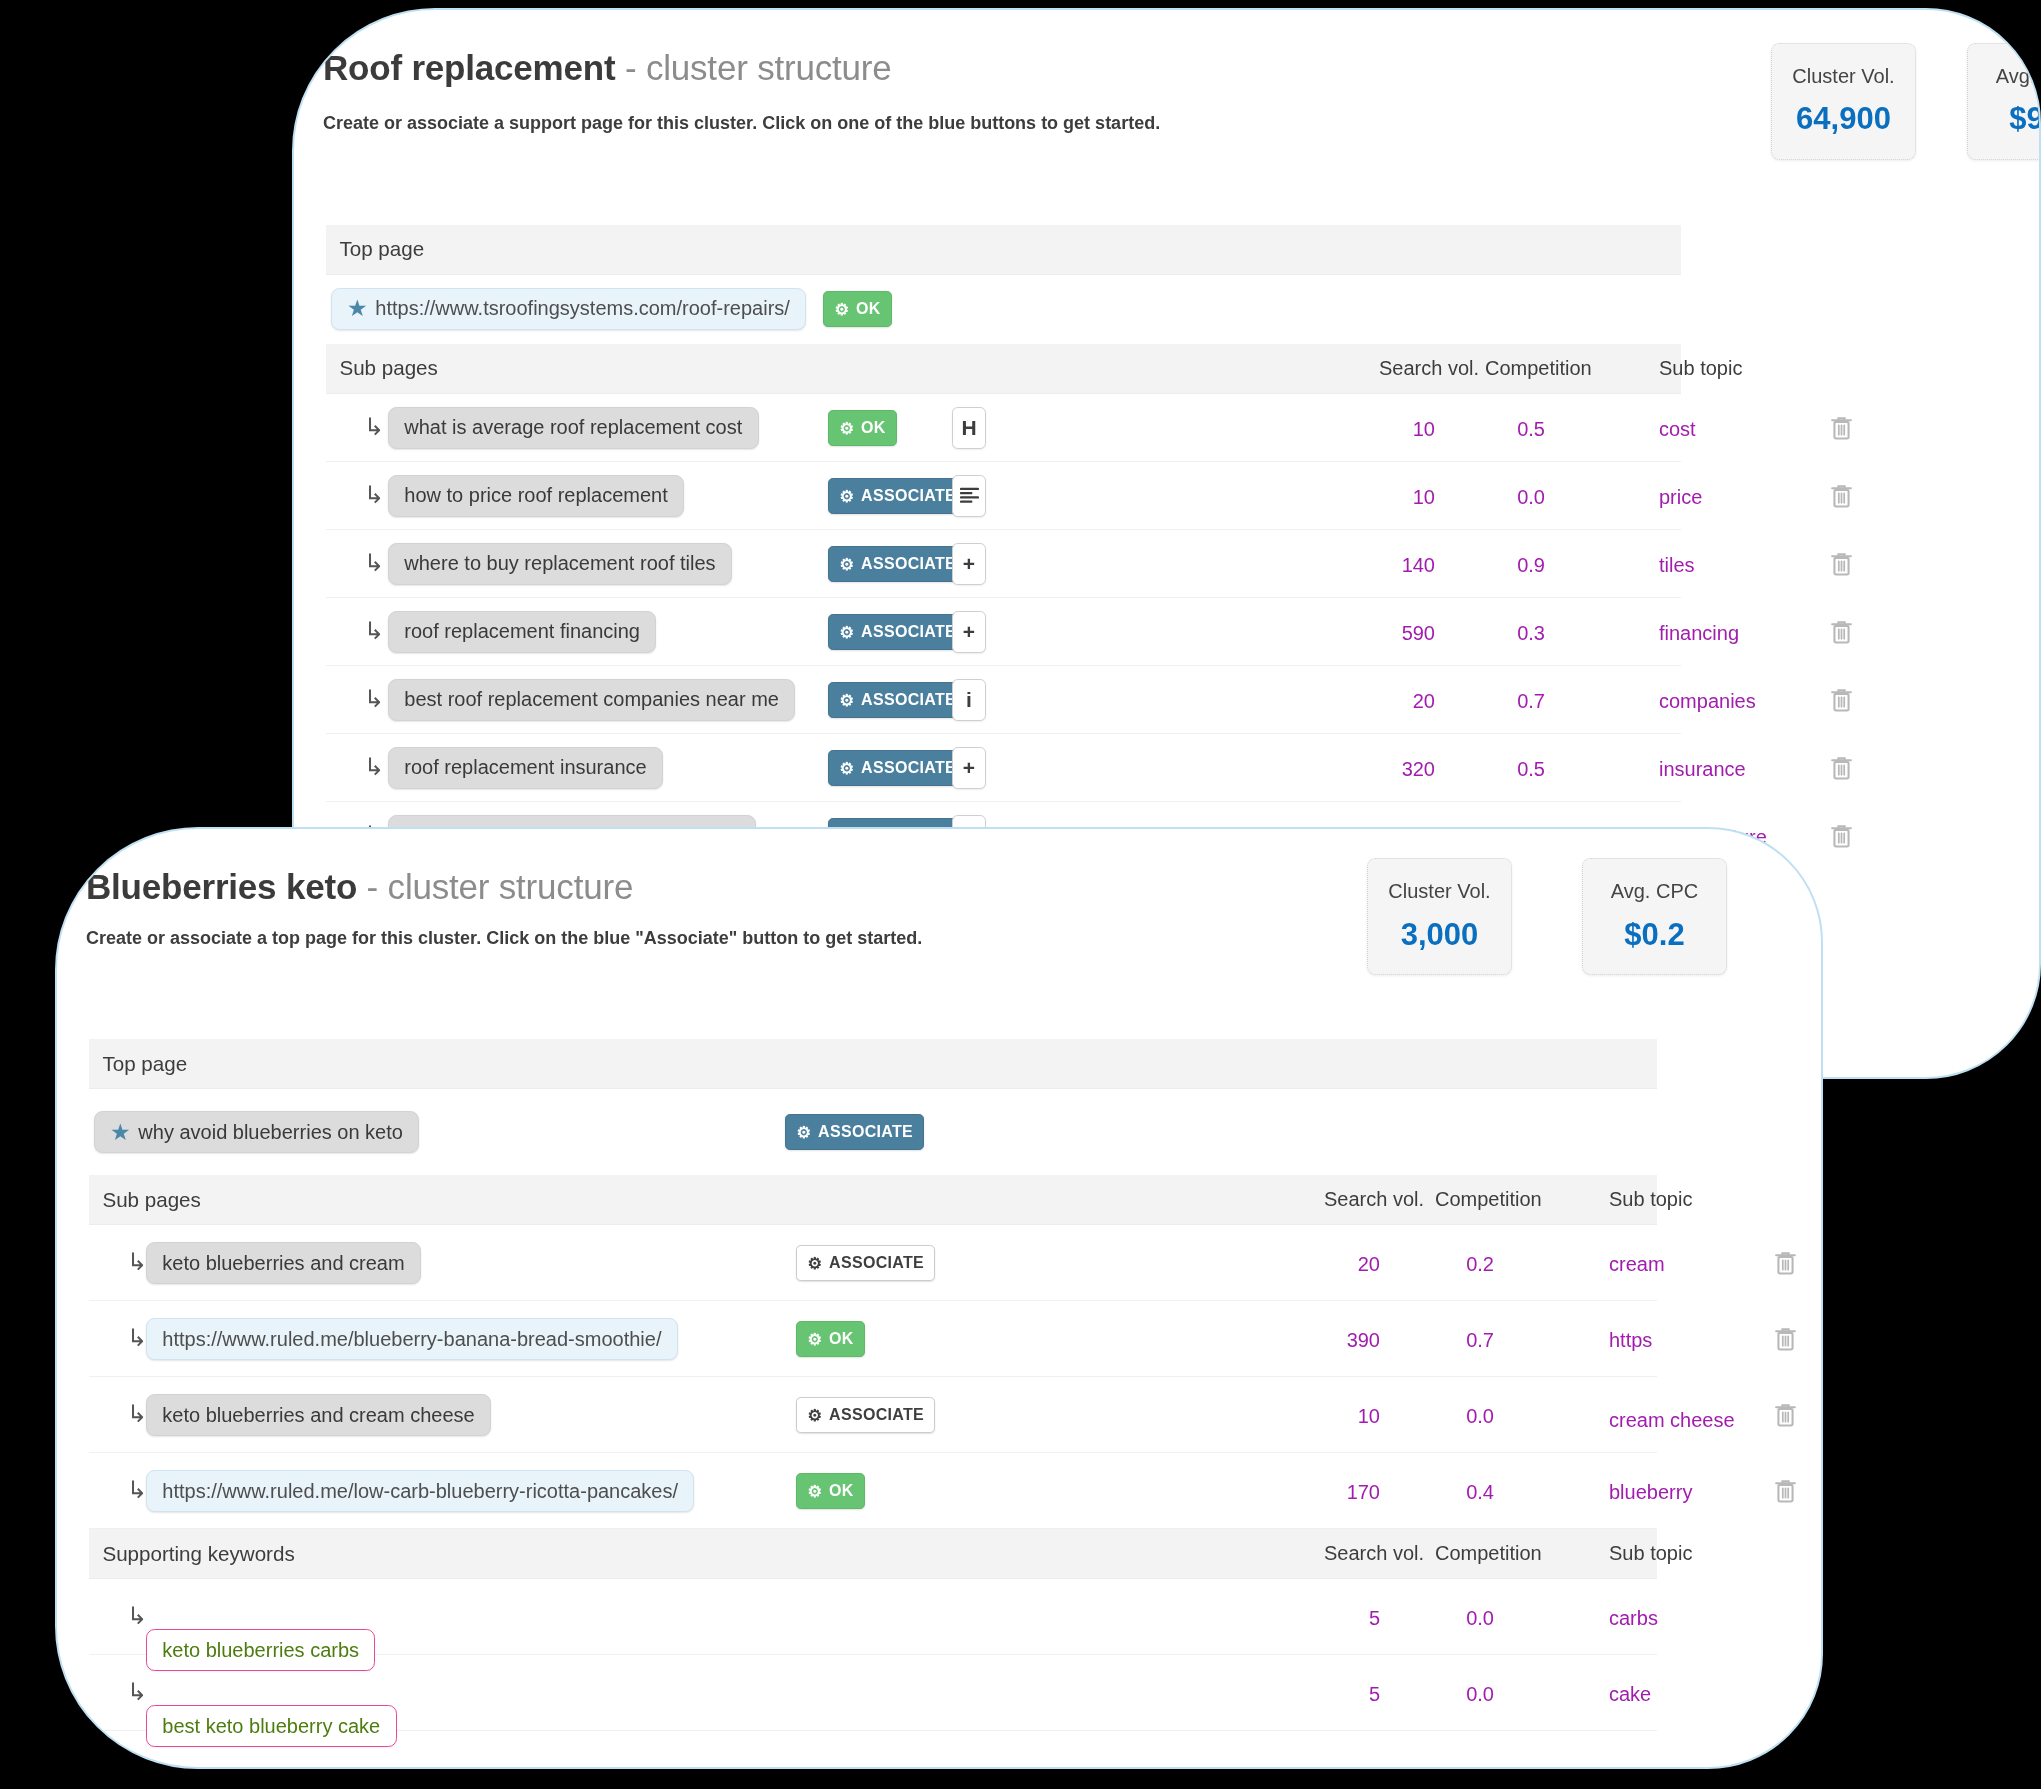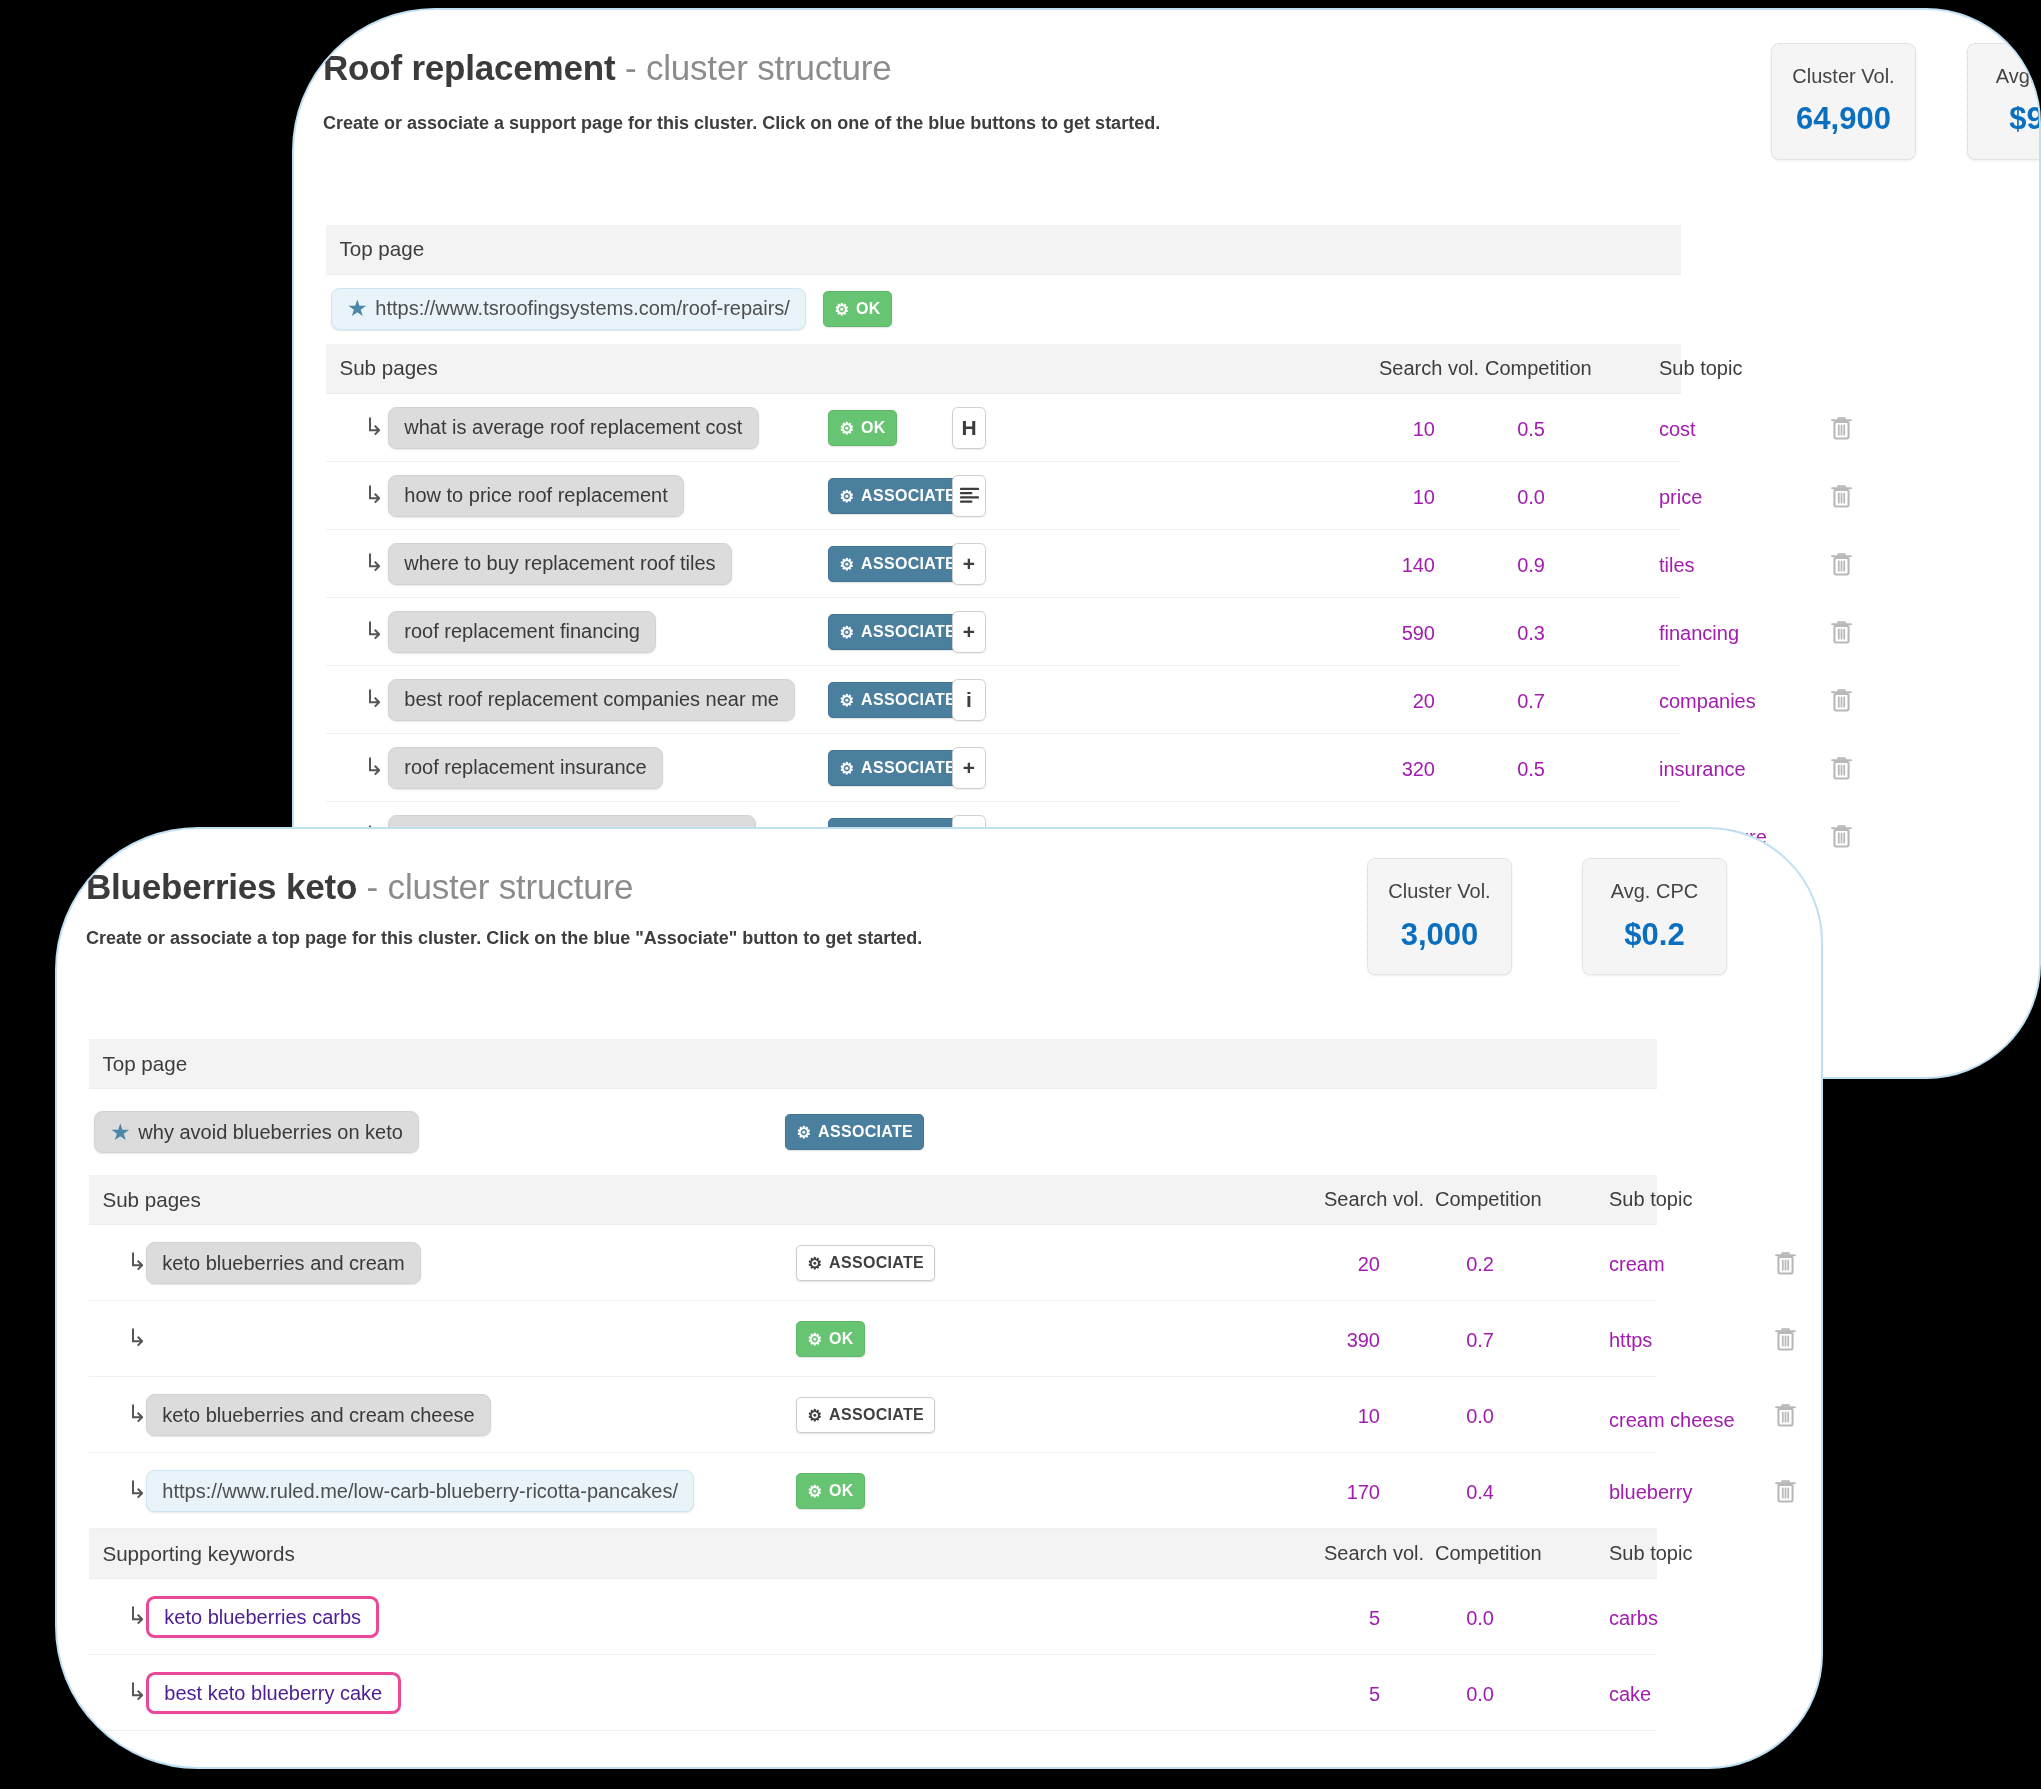--- a/index.html
+++ b/index.html
@@ -120,23 +120,24 @@
     color: #3a3a3a;
     border: 1px solid #d2d2d2;
   }
   .pill.url {
     background: #e8f3fa;
     color: #4e4e4e;
     border: 1px solid #cfe4f1;
   }
   .pill.plain {
     background: #ffffff;
-    color: #4c1d95;
-    border: 3px solid #ec4899;
+    color: #4d7c0f;
+    border: 1px solid #ec4899;
     box-shadow: 0 1px 1.9px rgba(0,0,0,0.05);
+    margin-top: 33px;
   }
   .pill .star { color: #4a87a8; font-size: 23px; margin-right: 7.6px; }
 
   
   .btn {
     position: absolute;
     display: inline-flex; align-items: center; gap: 6.7px;
     height: 36px;
     padding: 0 10.5px;
     border-radius: 4.8px;
@@ -426,20 +427,23 @@
               <svg width="25" height="27" viewBox="0 0 24 26">
                 <path d="M3 5h18" stroke="#b8b8b8" stroke-width="2" stroke-linecap="round"></path>
                 <path d="M9 5V3.2h6V5" stroke="#b8b8b8" stroke-width="2" fill="none"></path>
                 <rect x="5.2" y="6.6" width="13.6" height="16" rx="1.6" fill="none" stroke="#b8b8b8" stroke-width="2"></rect>
                 <path d="M9.4 10v9M12 10v9M14.6 10v9" stroke="#b8b8b8" stroke-width="1.7" stroke-linecap="round"></path>
               </svg>
             </div>
           </div>
           <div class="row" style="height: 76px;">
             <div class="arrow" style="left: 38px; top: 25px;">↳</div>
+            <div class="pill url" style="left: 57px; top: 17px;">
+              <span>https://www.ruled.me/blueberry-banana-bread-smoothie/</span>
+            </div>
             <div class="btn btn-ok" style="left: 707px; top: 20px;">
               <span class="gear">⚙</span>
               <span>OK</span>
             </div>
             <div class="cell num" style="left: 1224px; top: 28px; width: 67px;">390</div>
             <div class="cell num" style="left: 1338px; top: 28px; width: 67px;">0.7</div>
             <div class="cell" style="left: 1520px; top: 28px;">https</div>
             <div class="trash" style="left: 1682px; top: 24px; width: 29px; height: 29px;">
               <svg width="25" height="27" viewBox="0 0 24 26">
                 <path d="M3 5h18" stroke="#b8b8b8" stroke-width="2" stroke-linecap="round"></path>

